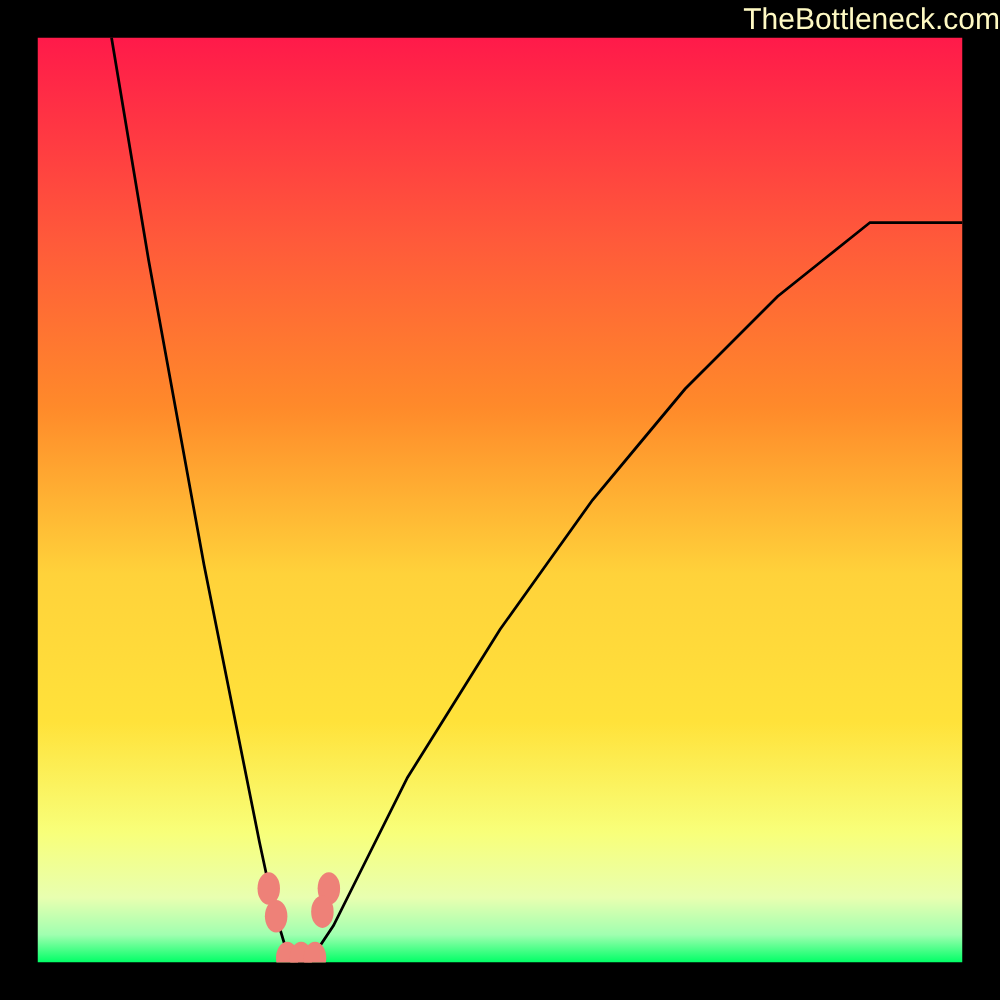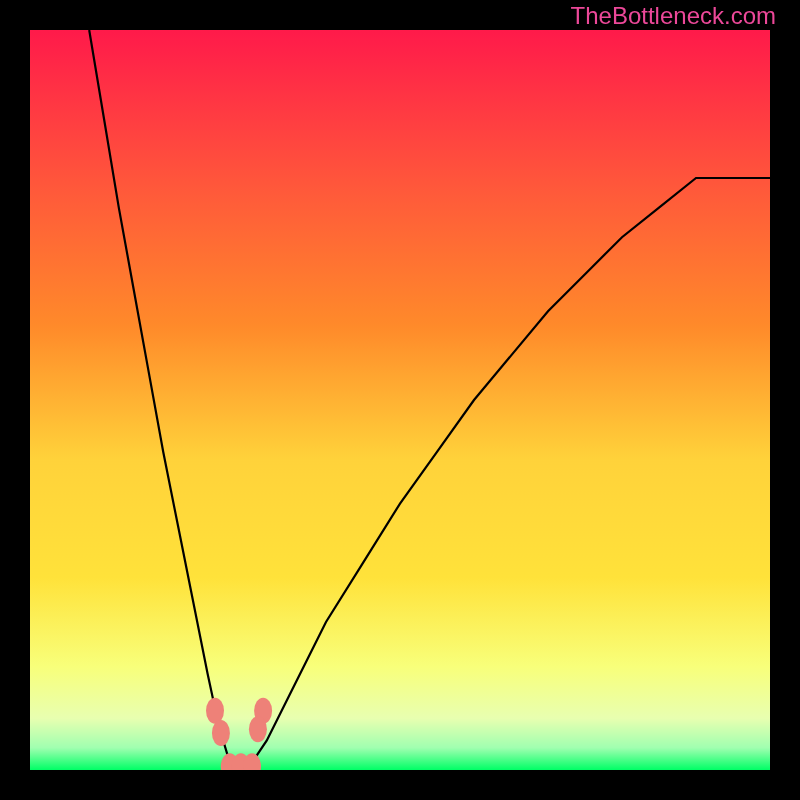--- a/index.html
+++ b/index.html
@@ -21,25 +21,25 @@
   .plot-area {
     position: absolute;
     left: 30px;
     top: 30px;
     width: 740px;
     height: 740px;
   }
   .watermark {
     position: absolute;
     top: 2px;
-    right: 24px;
+    right: 0;
     font-family: Arial, Helvetica, sans-serif;
     font-size: 24px;
     font-weight: 500;
-    color: #ec4899;
+    color: #fef9c3;
     letter-spacing: 0px;
   }
   svg {
     display: block;
   }
 </style>
 </head>
 <body>
 
 <div class="frame">

